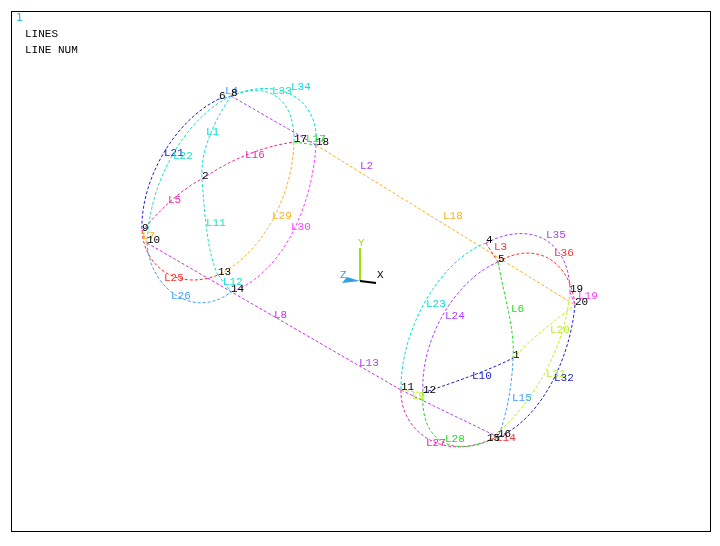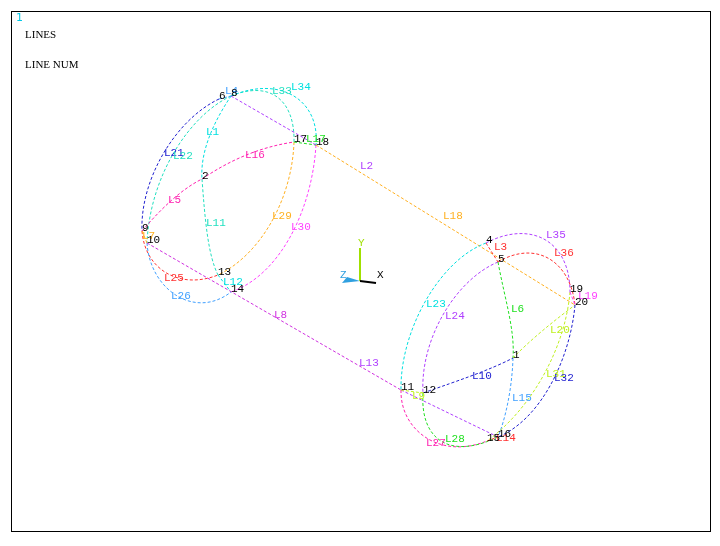--- a/index.html
+++ b/index.html
@@ -3,32 +3,32 @@
 <meta charset="utf-8">
 <style>
   html, body { margin:0; padding:0; background:#ffffff; }
   body { width:720px; height:546px; position:relative; overflow:hidden;
          font-family:"DejaVu Sans Mono", monospace; }
   .frame { position:absolute; left:11px; top:11px; width:700px; height:521px;
            border:1px solid #000; box-sizing:border-box; background:#fff; }
   .win-num { position:absolute; left:16px; top:11px; font-size:11px; color:#00c8e6;
              font-family:"DejaVu Sans", sans-serif; }
   .hdr { position:absolute; left:25px; font-size:11px; color:#000;
-         font-family:Liberation Serif, serif; }
+         font-family:Liberation Mono, monospace; }
   svg.plot { position:absolute; left:0; top:0; }
   svg text { font-family:"Liberation Mono", monospace; font-size:11px; }
   .node text { fill:#000; }
 </style>
 </head>
 <body>
 
 <div class="frame"></div>
 <div class="win-num">1</div>
 <div class="hdr" style="top:28px">LINES</div>
-<div class="hdr" style="top:58px">LINE NUM</div>
+<div class="hdr" style="top:44px">LINE NUM</div>
 
 <svg class="plot" width="720" height="546" viewBox="0 0 720 546">
   <g fill="none" stroke-width="1" stroke-dasharray="3,2">
 
     <path d="M219,99 C175,120 140,180 142,231" stroke="#2020d0"></path>
     <path d="M231,96 C190,115 150,175 147,243" stroke="#20e0c0"></path>
     <path d="M231,96 C215,120 200,150 202,179" stroke="#00e0e0"></path>
     <path d="M202,179 C205,220 208,255 218,275" stroke="#20e0c0"></path>
     <path d="M142,231 C145,270 180,290 218,275" stroke="#ff3030"></path>
     <path d="M147,243 C150,290 195,320 231,292" stroke="#40a0ff"></path>

